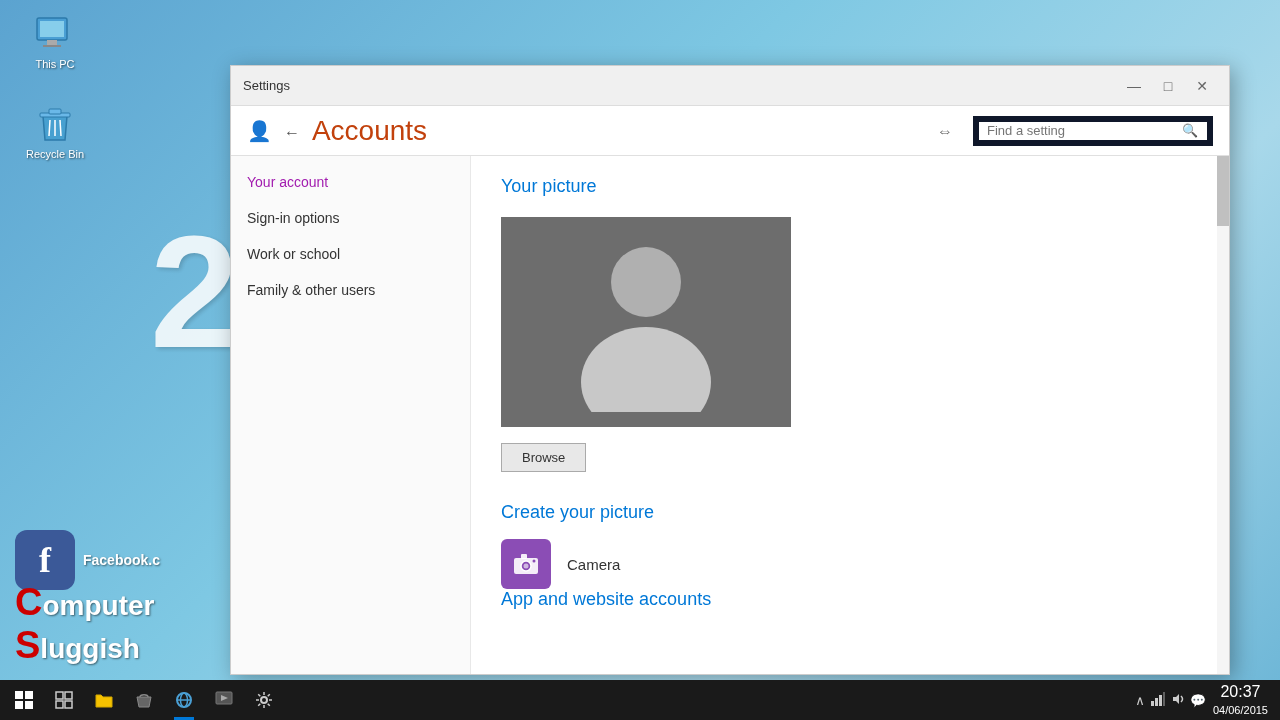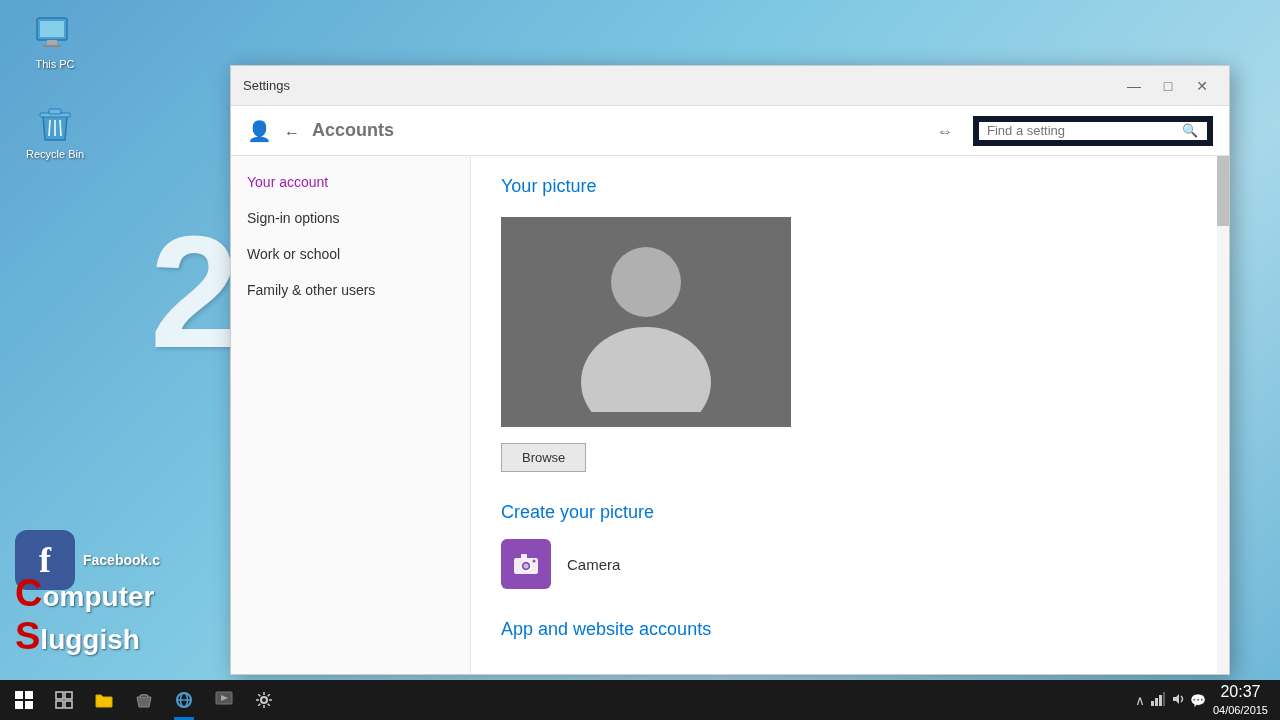--- a/index.html
+++ b/index.html
@@ -155,23 +155,23 @@
     .header-icon {
       font-size: 20px;
       color: #555;
     }
     .header-back {
       font-size: 16px;
       color: #555;
       cursor: pointer;
     }
     .header-title {
-      font-size: 18px;
-      font-weight: 700;
-      color: #737373;
+      font-size: 28px;
+      font-weight: 400;
+      color: #c2410c;
       flex: 1;
     }
     .pin-icon {
       font-size: 16px;
       color: #555;
       cursor: pointer;
       margin-right: 8px;
     }
     .search-box {
       width: 240px;
@@ -298,21 +298,20 @@
     }
     .camera-label {
       font-size: 15px;
       color: #333;
     }
 
     .app-accounts-title {
       font-size: 18px;
       font-weight: 300;
       color: #0078d7;
-      margin-top: 30px;
     }
 
     
     .taskbar {
       position: absolute;
       bottom: 0;
       left: 0;
       width: 100%;
       height: 40px;
       background: #1a1a1a;
@@ -401,21 +400,21 @@
     <span class="icon-label">Recycle Bin</span>
   </div>
 
   <div class="big-number">2</div>
 
   <div class="facebook-watermark" style="bottom: 130px; left: 15px;">
     <div class="fb-circle">f</div>
     <span class="fb-url">Facebook.c</span>
   </div>
 
-  <div style="position: absolute; bottom: 61px; left: 15px;">
+  <div style="position: absolute; bottom: 52px; left: 15px;">
     <div style="font-size: 32px; font-weight: bold; line-height: 1.15;">
       <span style="color: #cc0000; font-size: 38px;">C</span><span style="color: white; text-shadow: 1px 1px 2px rgba(0,0,0,0.5); font-size: 28px;">omputer</span>
     </div>
     <div style="font-size: 32px; font-weight: bold; line-height: 1.15;">
       <span style="color: #cc0000; font-size: 38px;">S</span><span style="color: white; text-shadow: 1px 1px 2px rgba(0,0,0,0.5); font-size: 28px;">luggish</span>
     </div>
   </div>
 
   <div class="settings-window">
 

